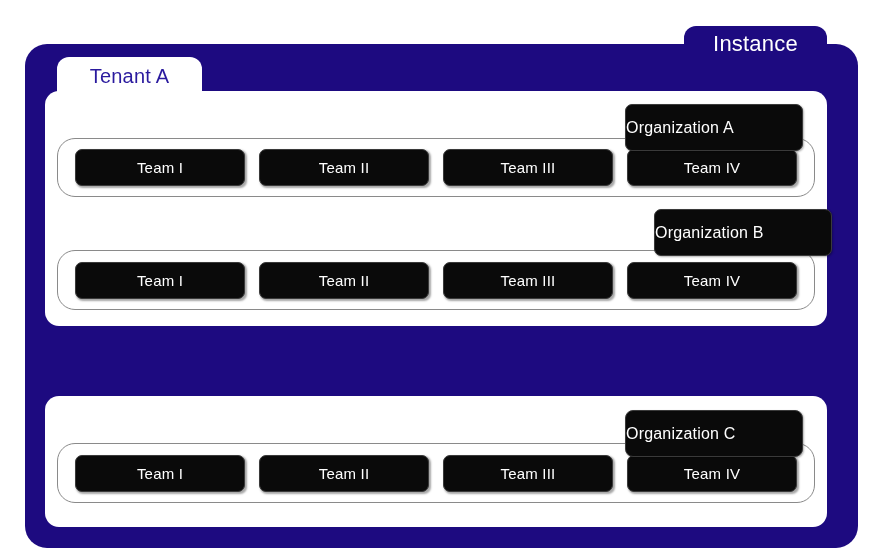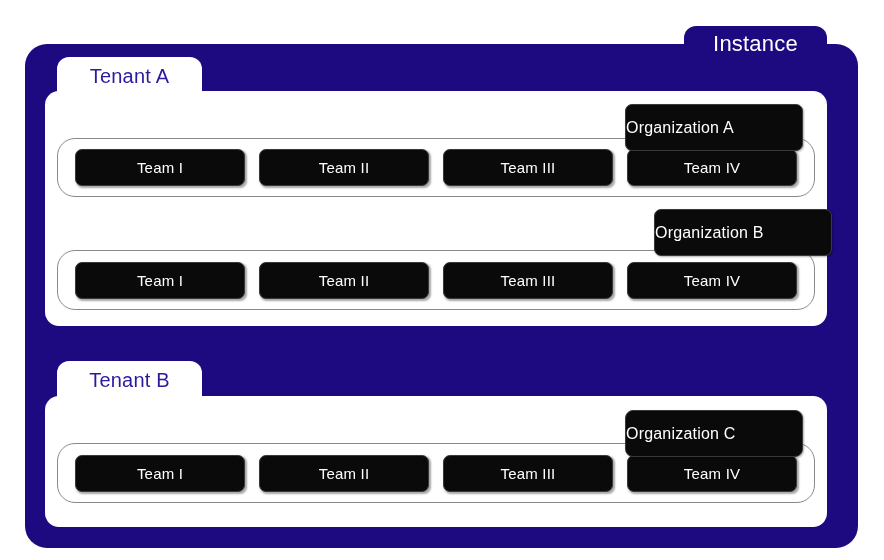--- a/index.html
+++ b/index.html
@@ -184,23 +184,20 @@
       <span>Team II</span>
     </div>
     <div class="team-box">
       <span>Team III</span>
     </div>
     <div class="team-box">
       <span>Team IV</span>
     </div>
   </div>
 
-  <div class="tenant-tab tenant-b-tab">
-    <span>Tenant B</span>
-  </div>
   <div class="tenant-body tenant-b-body"></div>
 
   <div class="org-tab orgC-tab">
     <span>Organization C</span>
   </div>
   <div class="team-row orgC-row">
     <div class="team-box">
       <span>Team I</span>
     </div>
     <div class="team-box">

